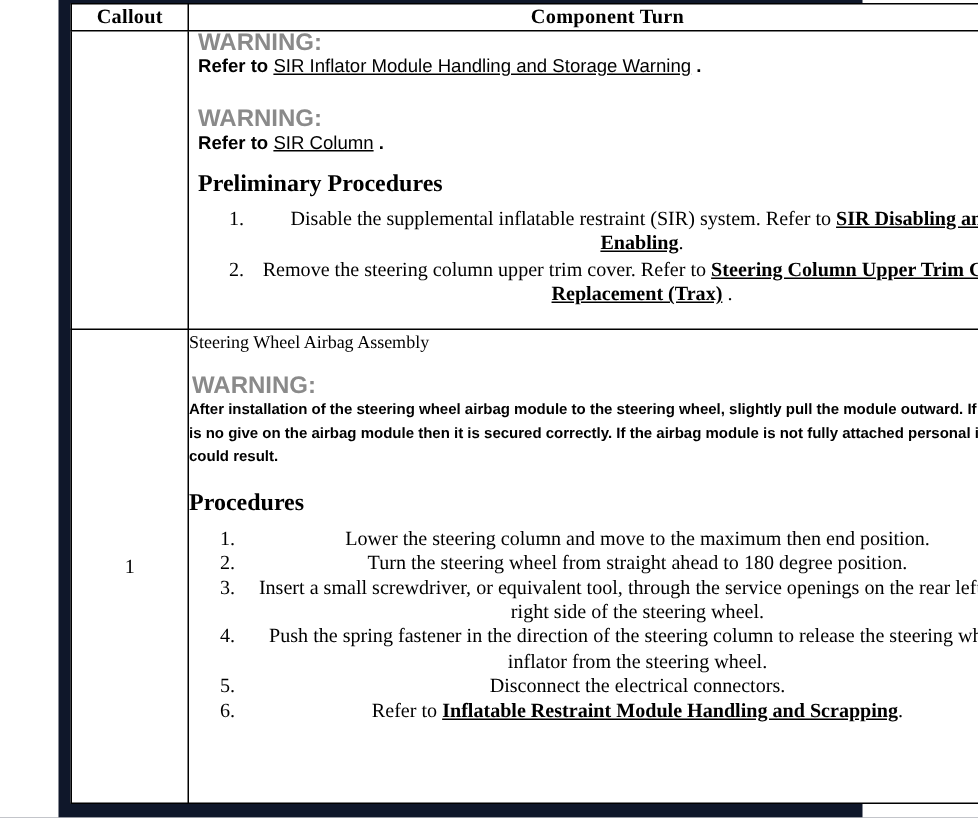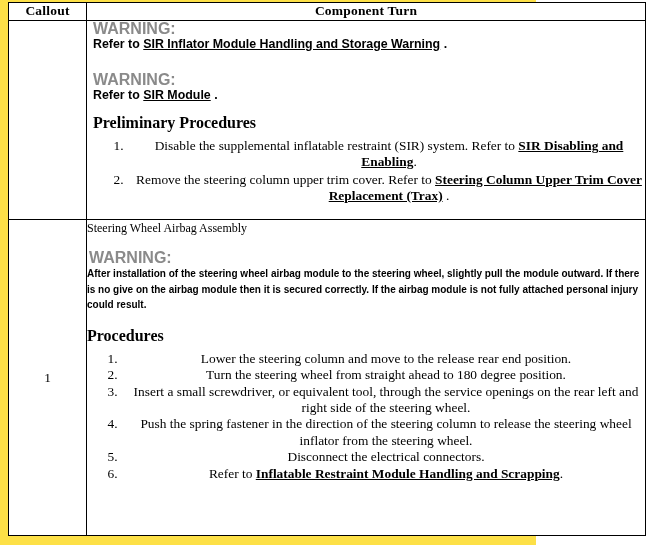--- a/index.html
+++ b/index.html
@@ -12,21 +12,22 @@
     height: 545px;
     overflow: hidden;
     font-family: "Liberation Serif", serif;
     color: #000000;
   }
 
   .page {
     position: relative;
     width: 536px;
     height: 545px;
-    background: #fde047;
+    background: #0f172a;
+    margin-left: 39px;
   }
 
   
   .doc-table {
     position: absolute;
     left: 8px;
     top: 2px;
     width: 638px;
     border-collapse: collapse;
     table-layout: fixed;
@@ -80,21 +81,21 @@
     color: #000000;
     line-height: 15.6px;
     margin: 1px 0 0 0;
   }
   .warn-gap { height: 19px; }
   .warn-gap-sm { height: 12px; }
 
   
   .xref {
     text-decoration: underline;
-    font-weight: bold;
+    font-weight: normal;
     color: #000000;
     cursor: pointer;
   }
   .xref-serif {
     font-family: "Liberation Serif", serif;
     text-decoration: underline;
     font-weight: bold;
     color: #000000;
     cursor: pointer;
   }
@@ -179,21 +180,21 @@
 
           <div>
             <p class="warn-label">WARNING:</p>
             <p class="warn-body"><span>Refer to </span><span class="xref">SIR Inflator Module Handling and Storage Warning</span><span> .</span></p>
           </div>
 
           <div class="warn-gap"></div>
 
           <div>
             <p class="warn-label">WARNING:</p>
-            <p class="warn-body"><span>Refer to </span><span class="xref">SIR Module</span><span> .</span></p>
+            <p class="warn-body"><span>Refer to </span><span class="xref">SIR Column</span><span> .</span></p>
           </div>
 
           <div class="warn-gap-sm"></div>
 
           <p class="sec-head">Preliminary Procedures</p>
 
           <ol class="steps">
             <li><span>Disable the supplemental inflatable restraint (SIR) system. Refer to </span><span class="xref-serif">SIR Disabling and Enabling</span><span>.</span></li>
             <li><span>Remove the steering column upper trim cover. Refer to </span><span class="xref-serif">Steering Column Upper Trim Cover Replacement (Trax)</span><span> .</span></li>
           </ol>
@@ -211,21 +212,21 @@
           <div style="height:14px;"></div>
 
           <p class="warn-label" style="padding-left:2px;">WARNING:</p>
           <p class="warn-body-block">After installation of the steering wheel airbag module to the steering wheel, slightly pull the module outward. If there is no give on the airbag module then it is secured correctly. If the airbag module is not fully attached personal injury could result.</p>
 
           <div style="height:15px;"></div>
 
           <p class="sec-head">Procedures</p>
 
           <ol class="steps tight">
-            <li><span>Lower the steering column and move to the release rear end position.</span></li>
+            <li><span>Lower the steering column and move to the maximum then end position.</span></li>
             <li><span>Turn the steering wheel from straight ahead to 180 degree position.</span></li>
             <li><span>Insert a small screwdriver, or equivalent tool, through the service openings on the rear left and right side of the steering wheel.</span></li>
             <li><span>Push the spring fastener in the direction of the steering column to release the steering wheel inflator from the steering wheel.</span></li>
             <li><span>Disconnect the electrical connectors.</span></li>
             <li><span>Refer to </span><span class="xref-serif">Inflatable Restraint Module Handling and Scrapping</span><span>.</span></li>
           </ol>
         </td>
       </tr>
 
     </tbody>

